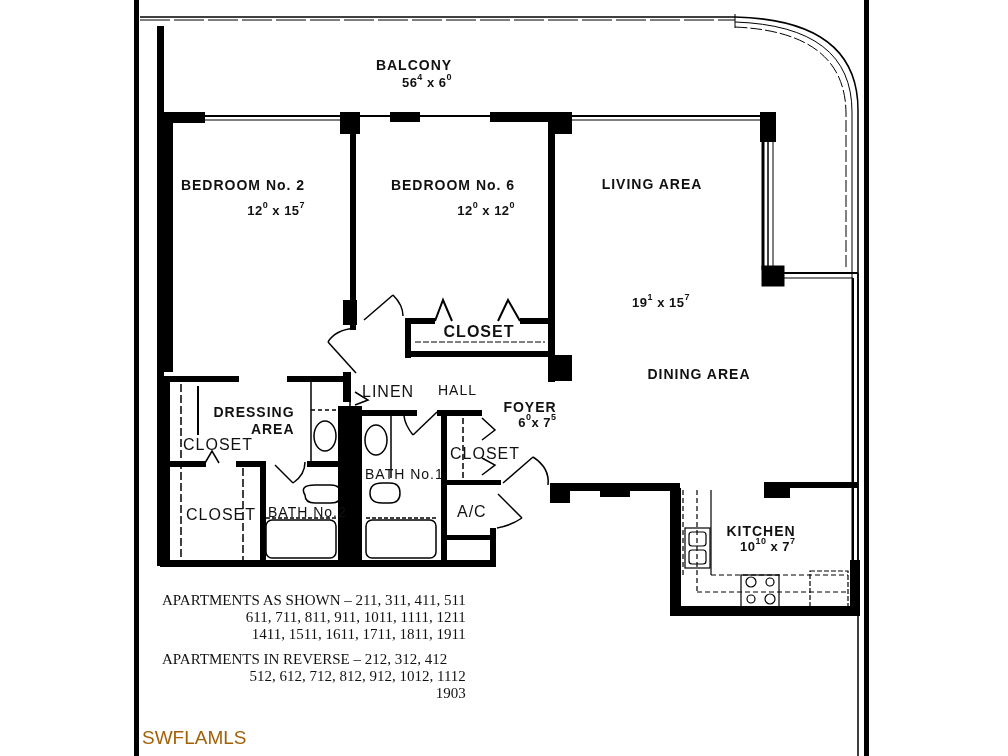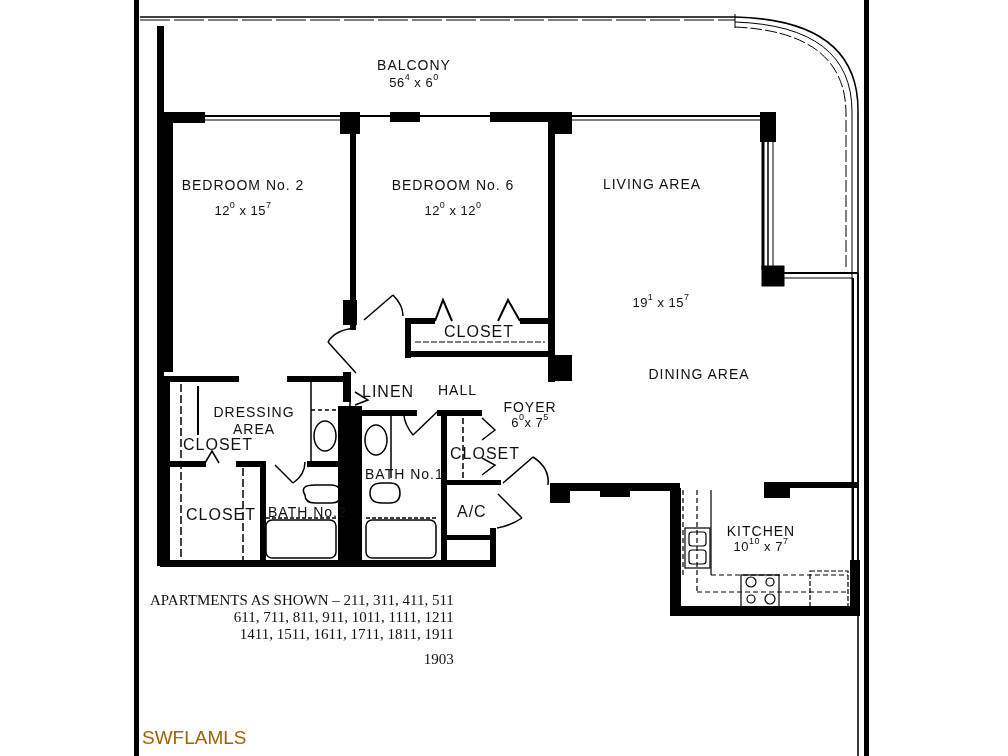--- a/index.html
+++ b/index.html
@@ -7,34 +7,34 @@
     #plan-svg { position: absolute; left: 0; top: 0; width: 1008px; height: 756px; }
     .lbl {
       position: absolute;
       font-family: "Liberation Sans", "DejaVu Sans", sans-serif;
       color: #111;
       font-size: 14px;
       letter-spacing: 1px;
       white-space: nowrap;
       line-height: 1;
     }
-    .lbl.center { transform: translateX(-50%); text-align: center; }
+    .lbl.center { transform: translateX(-50%); text-align: right; font-weight: bold; }
     .dim { font-size: 13px; letter-spacing: 0.5px; }
     .dim sup { font-size: 9px; vertical-align: top; position: relative; top: -3px; }
     .small { font-size: 16px; letter-spacing: 1px; }
     .notes {
       position: absolute;
       font-family: "Liberation Serif", "DejaVu Serif", serif;
       color: #111;
       font-size: 15px;
       line-height: 17px;
       white-space: nowrap;
     }
     .notes .indent { padding-left: 73px; text-align: right; }
-    .notes .block { margin-bottom: 8px; }
+    .notes .block { margin-bottom: 8px; margin-left: 12px; }
     .watermark {
       position: absolute;
       left: 142px; top: 727px;
       font-family: "Liberation Sans", "DejaVu Sans", sans-serif;
       font-size: 19px;
       color: #a16207;
       letter-spacing: 0;
     }
   </style>
 </head>
@@ -264,17 +264,19 @@
   </div>
 </div>
 
 <div class="notes" style="left:150px; top:592px;">
   <div class="block">
     <div>APARTMENTS AS SHOWN – 211, 311, 411, 511</div>
     <div class="indent">611, 711, 811, 911, 1011, 1111, 1211</div>
     <div class="indent">1411, 1511, 1611, 1711, 1811, 1911</div>
   </div>
   <div class="block">
+    <div>APARTMENTS IN REVERSE – 212, 312, 412</div>
+    <div class="indent">512, 612, 712, 812, 912, 1012, 1112</div>
     <div class="indent">1903</div>
   </div>
 </div>
 
 <div class="watermark">SWFLAMLS</div>
 
 </body></html>

